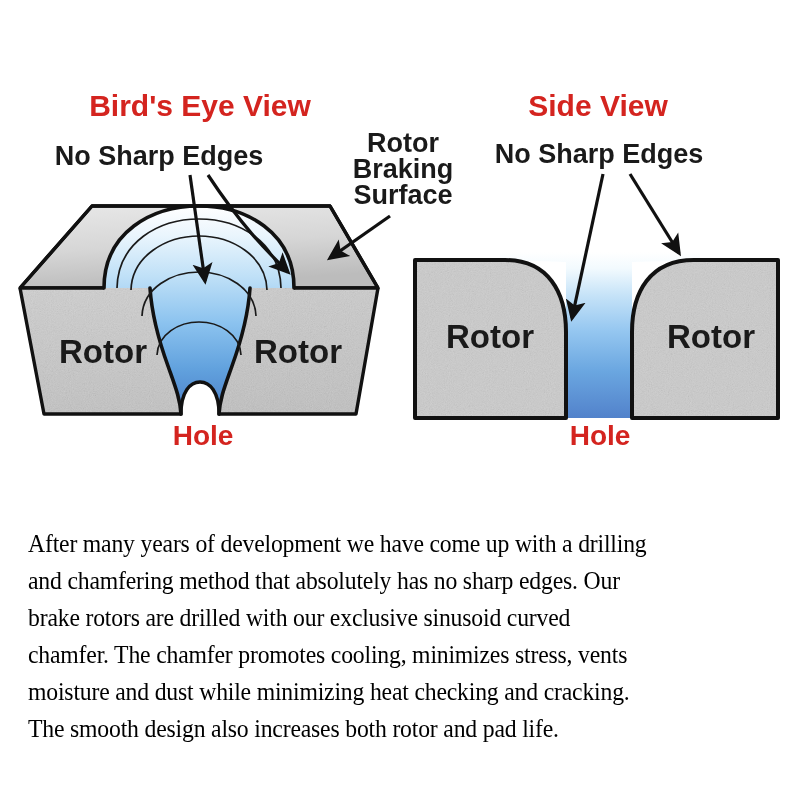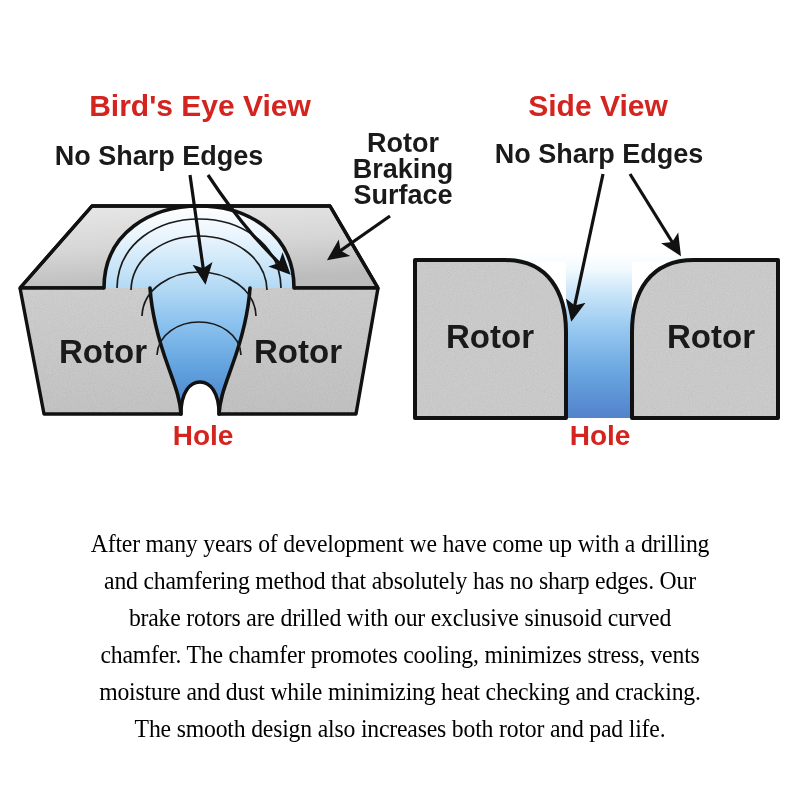--- a/index.html
+++ b/index.html
@@ -25,21 +25,21 @@
     top: 0;
     width: 800px;
     height: 800px;
     display: block;
   }
   .para-layer {
     position: absolute;
     left: 0;
     top: 525px;
     width: 800px;
-    text-align: center;
+    text-align: left;
   }
   .para-line {
     font-family: "Liberation Serif", serif;
     font-size: 25.5px;
     line-height: 37px;
     color: #000000;
     letter-spacing: -0.2px;
     transform: scaleX(0.93);
     transform-origin: center center;
     white-space: nowrap;

